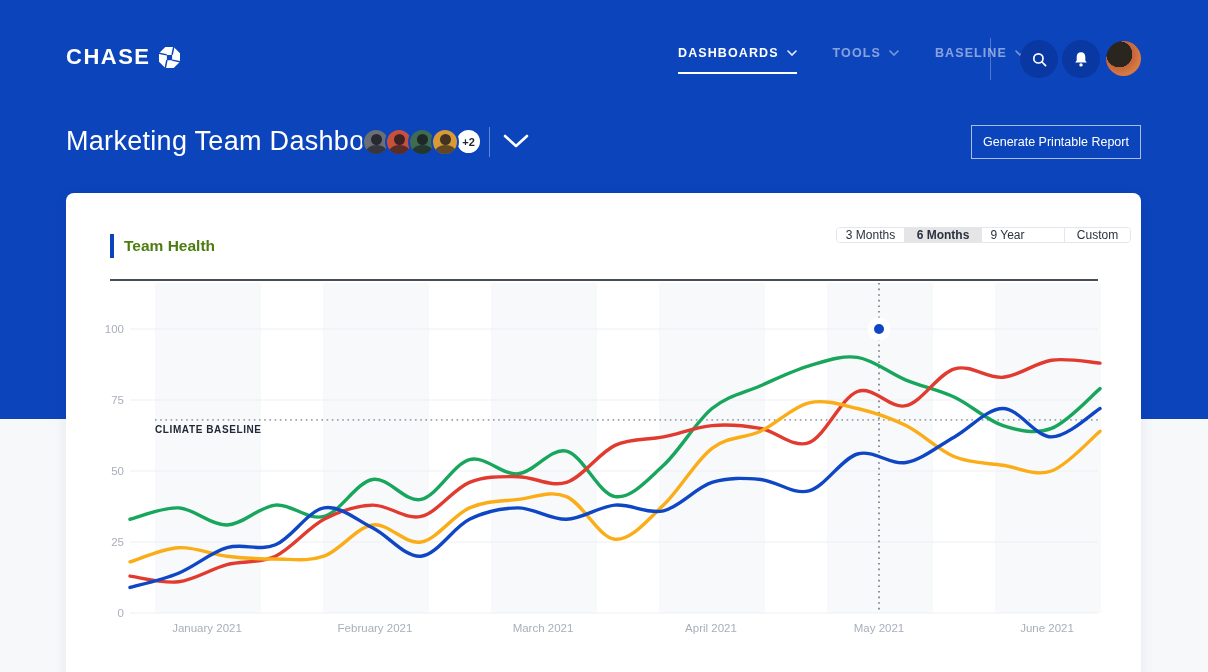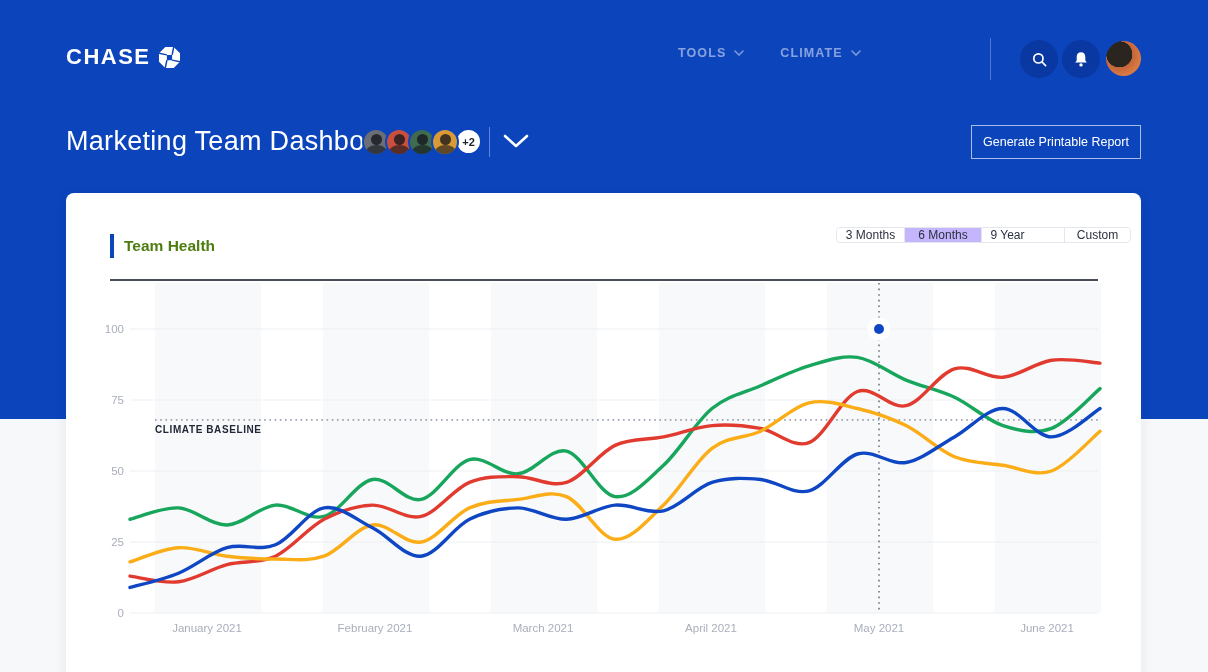--- a/index.html
+++ b/index.html
@@ -45,21 +45,21 @@
   
   .card { position:absolute; left:66px; top:193px; width:1075px; height:500px; background:#fff;
           border-radius:8px; box-shadow:0 3px 14px rgba(18,32,66,0.08); }
   .panel-bar { position:absolute; left:44px; top:41px; width:4px; height:24px; background:#0C44BC; }
   .panel-title { position:absolute; left:58px; top:44px; font-size:15.5px; font-weight:700; color:#4d7c0f; }
   .range-tabs { position:absolute; left:770px; top:34px; height:16px; display:flex;
                 border:1px solid #E3E6EC; border-radius:4px; overflow:hidden; background:#fff; }
   .range-tab { display:flex; align-items:center; justify-content:center; font-size:12px; color:#2A3140;
                border-left:1px solid #E3E6EC; cursor:pointer; background:#fff; }
   .range-tab:first-child { border-left:none; }
-  .range-tab.selected { background:#c4b5fd; font-weight:400; }
+  .range-tab.selected { background:#e5e5e5; font-weight:700; }
   .chart-wrap { position:absolute; left:0; top:0; width:1075px; height:500px; }
   svg text { font-family:"Liberation Sans","DejaVu Sans",sans-serif; }
 </style>
 </head>
 <body>
 
 <div class="hero"></div>
 
 <div class="logo">
   <span class="logo-word">CHASE</span>
@@ -68,28 +68,34 @@
     <g stroke="#0C44BC" stroke-width="1.7">
       <line x1="16.8" y1="0" x2="15" y2="9"></line>
       <line x1="24" y1="16.8" x2="15" y2="15"></line>
       <line x1="7.2" y1="24" x2="9" y2="15"></line>
       <line x1="0" y1="7.2" x2="9" y2="9"></line>
     </g>
   </svg>
 </div>
 
 <div class="nav">
+    <div class="nav-item active">
+      <span>DASHBOARDS</span>
+      <svg width="10" height="6" viewBox="0 0 10 6" fill="none" stroke="currentColor" stroke-width="1.6" stroke-linecap="round">
+        <polyline points="1,1 5,5 9,1"></polyline>
+      </svg>
+    </div>
     <div class="nav-item">
       <span>TOOLS</span>
       <svg width="10" height="6" viewBox="0 0 10 6" fill="none" stroke="currentColor" stroke-width="1.6" stroke-linecap="round">
         <polyline points="1,1 5,5 9,1"></polyline>
       </svg>
     </div>
     <div class="nav-item">
-      <span>CLIMATE</span>
+      <span>BASELINE</span>
       <svg width="10" height="6" viewBox="0 0 10 6" fill="none" stroke="currentColor" stroke-width="1.6" stroke-linecap="round">
         <polyline points="1,1 5,5 9,1"></polyline>
       </svg>
     </div>
   </div>
 <div class="top-divider"></div>
 
 <div class="circle-btn" style="left:1020px; top:40px;">
   <svg width="17" height="17" viewBox="0 0 17 17" fill="none" stroke="#fff" stroke-width="1.7" stroke-linecap="round">
     <circle cx="7.4" cy="7.4" r="4.6"></circle>

